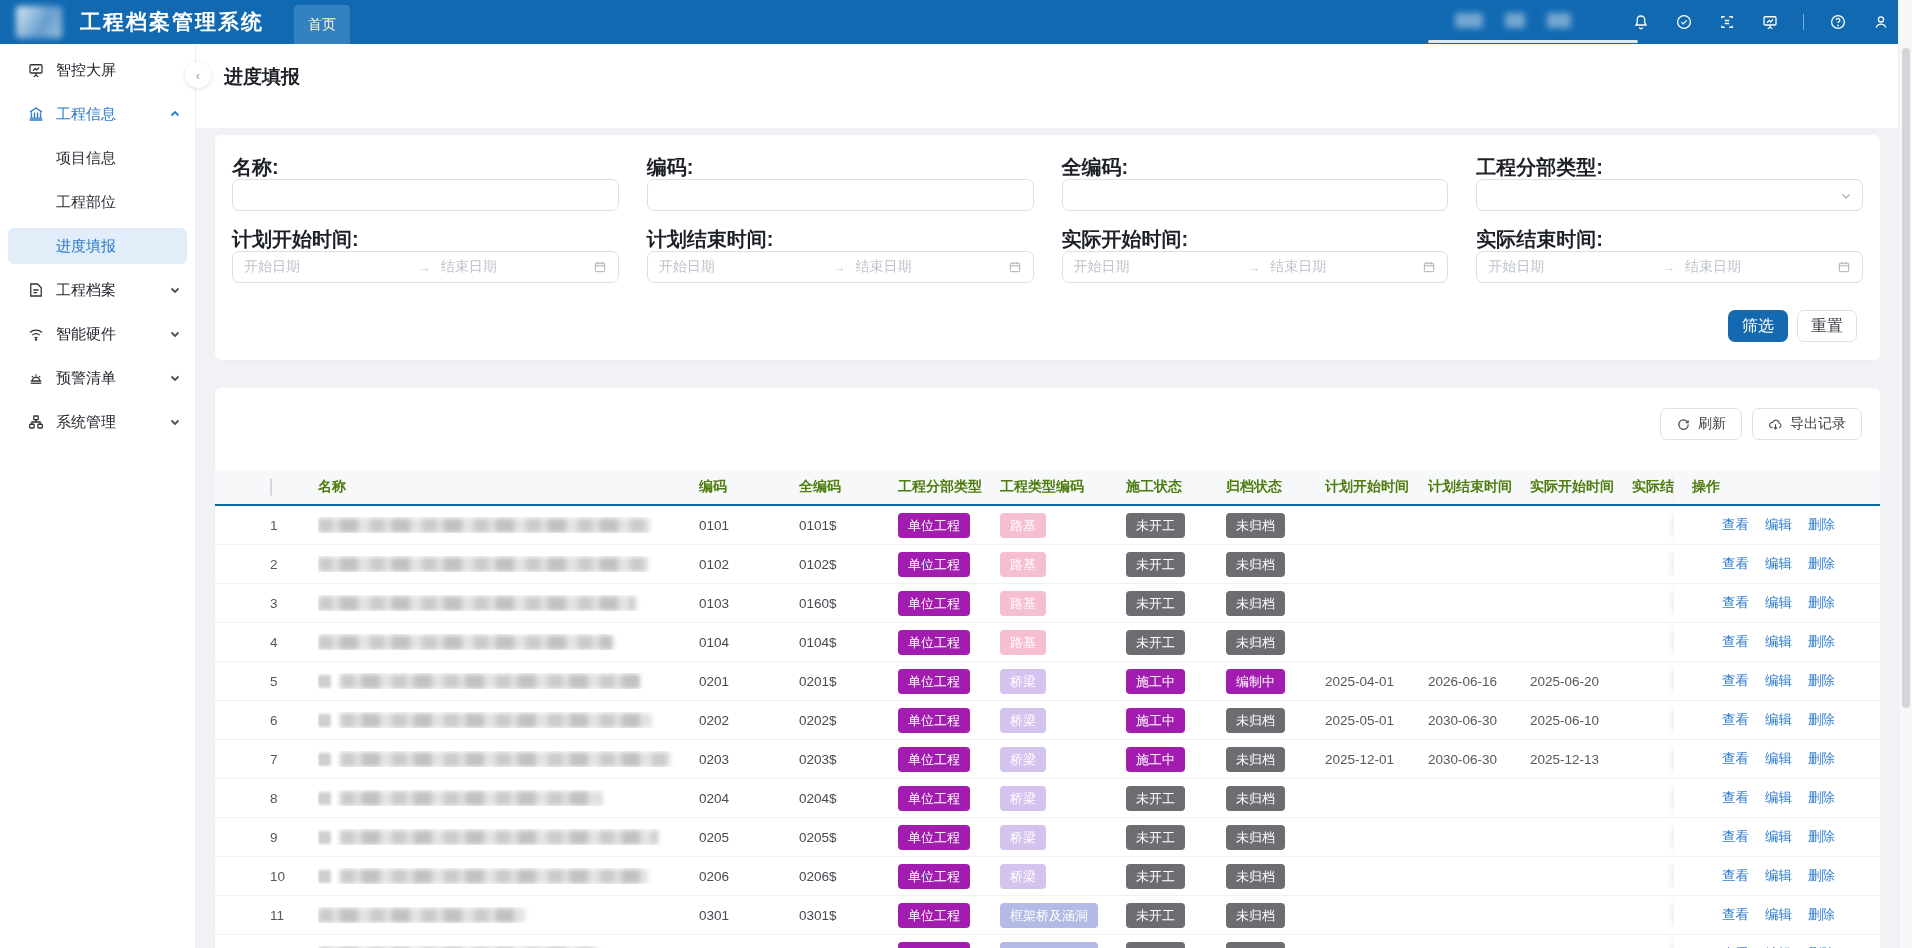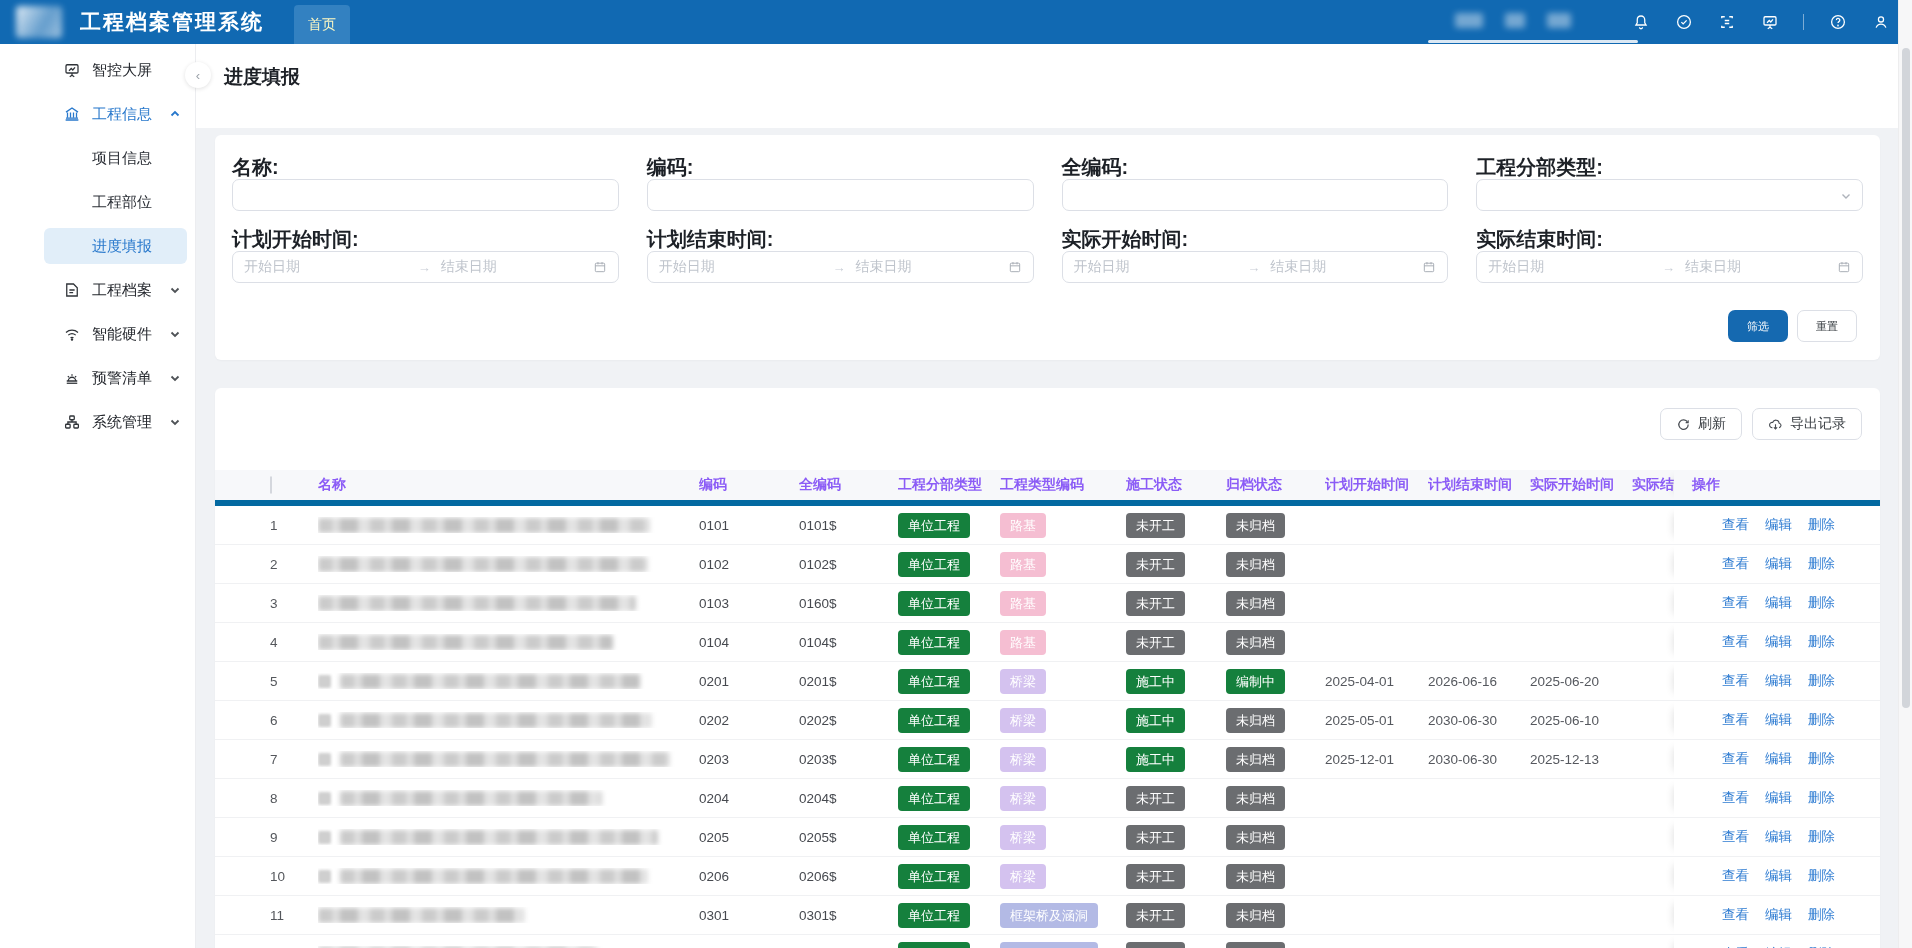--- a/index.html
+++ b/index.html
@@ -16,21 +16,21 @@
             color:#fef9c3;font-size:14px;display:flex;align-items:center;justify-content:center;}
   .hdr-blurs{position:absolute;left:1455px;top:13px;display:flex;gap:22px;}
   .hdr-blurs i{display:block;height:15px;border-radius:2px;background:rgba(255,255,255,.42);filter:blur(3px);}
   .hdr-underline{position:absolute;left:1428px;top:40px;width:210px;height:3px;background:rgba(255,255,255,.85);border-radius:2px;filter:blur(.5px);}
   .hdr-icons{position:absolute;right:22px;top:0;height:44px;display:flex;align-items:center;gap:24px;color:#fff;}
   .hico{width:19px;height:19px;display:flex;align-items:center;justify-content:center;cursor:pointer;}
   .hico svg{width:18px;height:18px;}
   .hdr-div{width:1px;height:16px;background:rgba(255,255,255,.45);}
 
   
-  .side{position:absolute;left:0;top:44px;width:196px;height:904px;background:#fff;border-right:1px solid #ecedf0;z-index:20;padding-top:4px;padding-left:36px;}
+  .side{position:absolute;left:0;top:44px;width:196px;height:904px;background:#fff;border-right:1px solid #ecedf0;z-index:20;padding-top:4px;}
   .s-item{position:relative;height:44px;display:flex;align-items:center;padding:0 14px 0 26px;font-size:15px;color:#25282e;cursor:pointer;}
   .s-item .s-ic{width:19px;height:19px;margin-right:11px;display:flex;align-items:center;justify-content:center;color:#2f3338;}
   .s-item .s-ic svg{width:18px;height:18px;}
   .s-item .s-lab{flex:1;font-weight:500;}
   .s-item .s-chev{width:12px;height:12px;color:#4e5256;display:flex;align-items:center;justify-content:center;}
   .s-item.blue, .s-item.blue .s-ic, .s-item.blue .s-chev{color:#2878cc;}
   .s-sub{position:relative;height:44px;display:flex;align-items:center;padding-left:56px;font-size:15px;color:#2b2f36;cursor:pointer;}
   .s-sub .hl{position:absolute;left:8px;right:8px;top:4px;bottom:4px;border-radius:6px;background:transparent;z-index:0;}
   .s-sub span{position:relative;z-index:1;}
   .s-sub.active{color:#2878cc;}
@@ -51,40 +51,40 @@
   .f-lab{font-size:20px;font-weight:600;color:#1d2127;height:24px;line-height:24px;margin-top:6px;}
   .f-input{height:32px;border:1px solid #dcdfe6;border-radius:7px;background:#fff;padding:0 12px;font-size:14px;color:#333;width:100%;outline:none;}
   .f-select{position:relative;}
   .f-select .chev{position:absolute;right:11px;top:9px;color:#aeb3bb;}
   .f-range{height:32px;border:1px solid #dcdfe6;border-radius:7px;display:flex;align-items:center;padding:0 11px;font-size:14px;color:#bfc4cc;gap:6px;}
   .f-range .ph1{flex:1.15;}
   .f-range .arr{color:#c9ced6;font-size:13px;}
   .f-range .ph2{flex:1;padding-left:4px;}
   .f-range .cal{color:#a9aeb6;display:flex;}
   .f-btns{position:absolute;right:23px;top:175px;display:flex;gap:9px;}
-  .btn{height:32px;border-radius:7px;font-size:11px;display:flex;align-items:center;justify-content:center;cursor:pointer;border:1px solid transparent;}
+  .btn{height:32px;border-radius:7px;font-size:16px;display:flex;align-items:center;justify-content:center;cursor:pointer;border:1px solid transparent;}
   .btn-primary{width:60px;background:#1569b0;color:#fff;}
   .btn-plain{width:60px;background:#fff;border-color:#dcdfe6;color:#3c4045;}
 
   .table-card{top:344px;height:606px;box-shadow:0 1px 2px rgba(0,0,0,.03);overflow:hidden;}
   .t-toolbar{position:absolute;right:18px;top:20px;display:flex;gap:10px;}
   .tbtn{height:32px;border:1px solid #dcdfe6;border-radius:7px;background:#fff;color:#3c4045;font-size:14px;
         display:flex;align-items:center;justify-content:center;gap:7px;padding:0 15px;cursor:pointer;}
   .tbtn svg{width:15px;height:15px;color:#4a4e54;}
 
   .ttable{position:absolute;left:0;top:82px;width:1665px;}
   .trow{position:relative;display:grid;grid-template-columns:48px 381px 100px 99px 102px 126px 100px 99px 103px 102px 102px 1fr;
         padding-left:55px;height:39px;align-items:center;border-bottom:1px solid #f0f1f3;font-size:13.5px;color:#46494f;}
-  .trow.is-head{height:36px;background:#f7f8fa;font-weight:700;font-size:14px;color:#8b5cf6;border-bottom:6px solid #0369a1;}
+  .trow.is-head{height:36px;background:#f7f8fa;font-weight:700;font-size:14px;color:#4d7c0f;border-bottom:2px solid #0369a1;}
   .cell{overflow:hidden;white-space:nowrap;}
   .c-num{color:#54575c;}
   .hcheck{width:16px;height:16px;border:1px solid #d4d7dd;border-radius:3px;background:#fff;cursor:pointer;}
   .date{color:#55585e;}
   .badge{display:inline-block;height:25px;line-height:25px;padding:0 10px;border-radius:4px;font-size:13px;color:#fff;font-weight:500;}
-  .b-blue{background:#15803d;}
+  .b-blue{background:#a21caf;}
   .b-pink{background:#f5bed2;}
   .b-lav{background:#d4c2ef;}
   .b-peri{background:#b3bae5;}
   .b-gray{background:#6b6d70;}
   .name-blur{display:inline-block;vertical-align:middle;height:15px;border-radius:2px;
              background:repeating-linear-gradient(90deg,#cbcbcb 0 14px,#dedede 14px 22px,#c2c2c2 22px 40px,#e3e3e3 40px 52px);
              filter:blur(2.5px);}
   .blur-sq{display:none;vertical-align:middle;width:13px;height:13px;margin-right:9px;background:#cfcfcf;border-radius:2px;filter:blur(1.5px);}
   .c-act{position:absolute;right:0;top:0;height:100%;width:206px;background:#fff;display:flex;align-items:center;gap:16px;
          padding-left:48px;box-shadow:-8px 0 8px -8px rgba(0,0,0,.14);}

